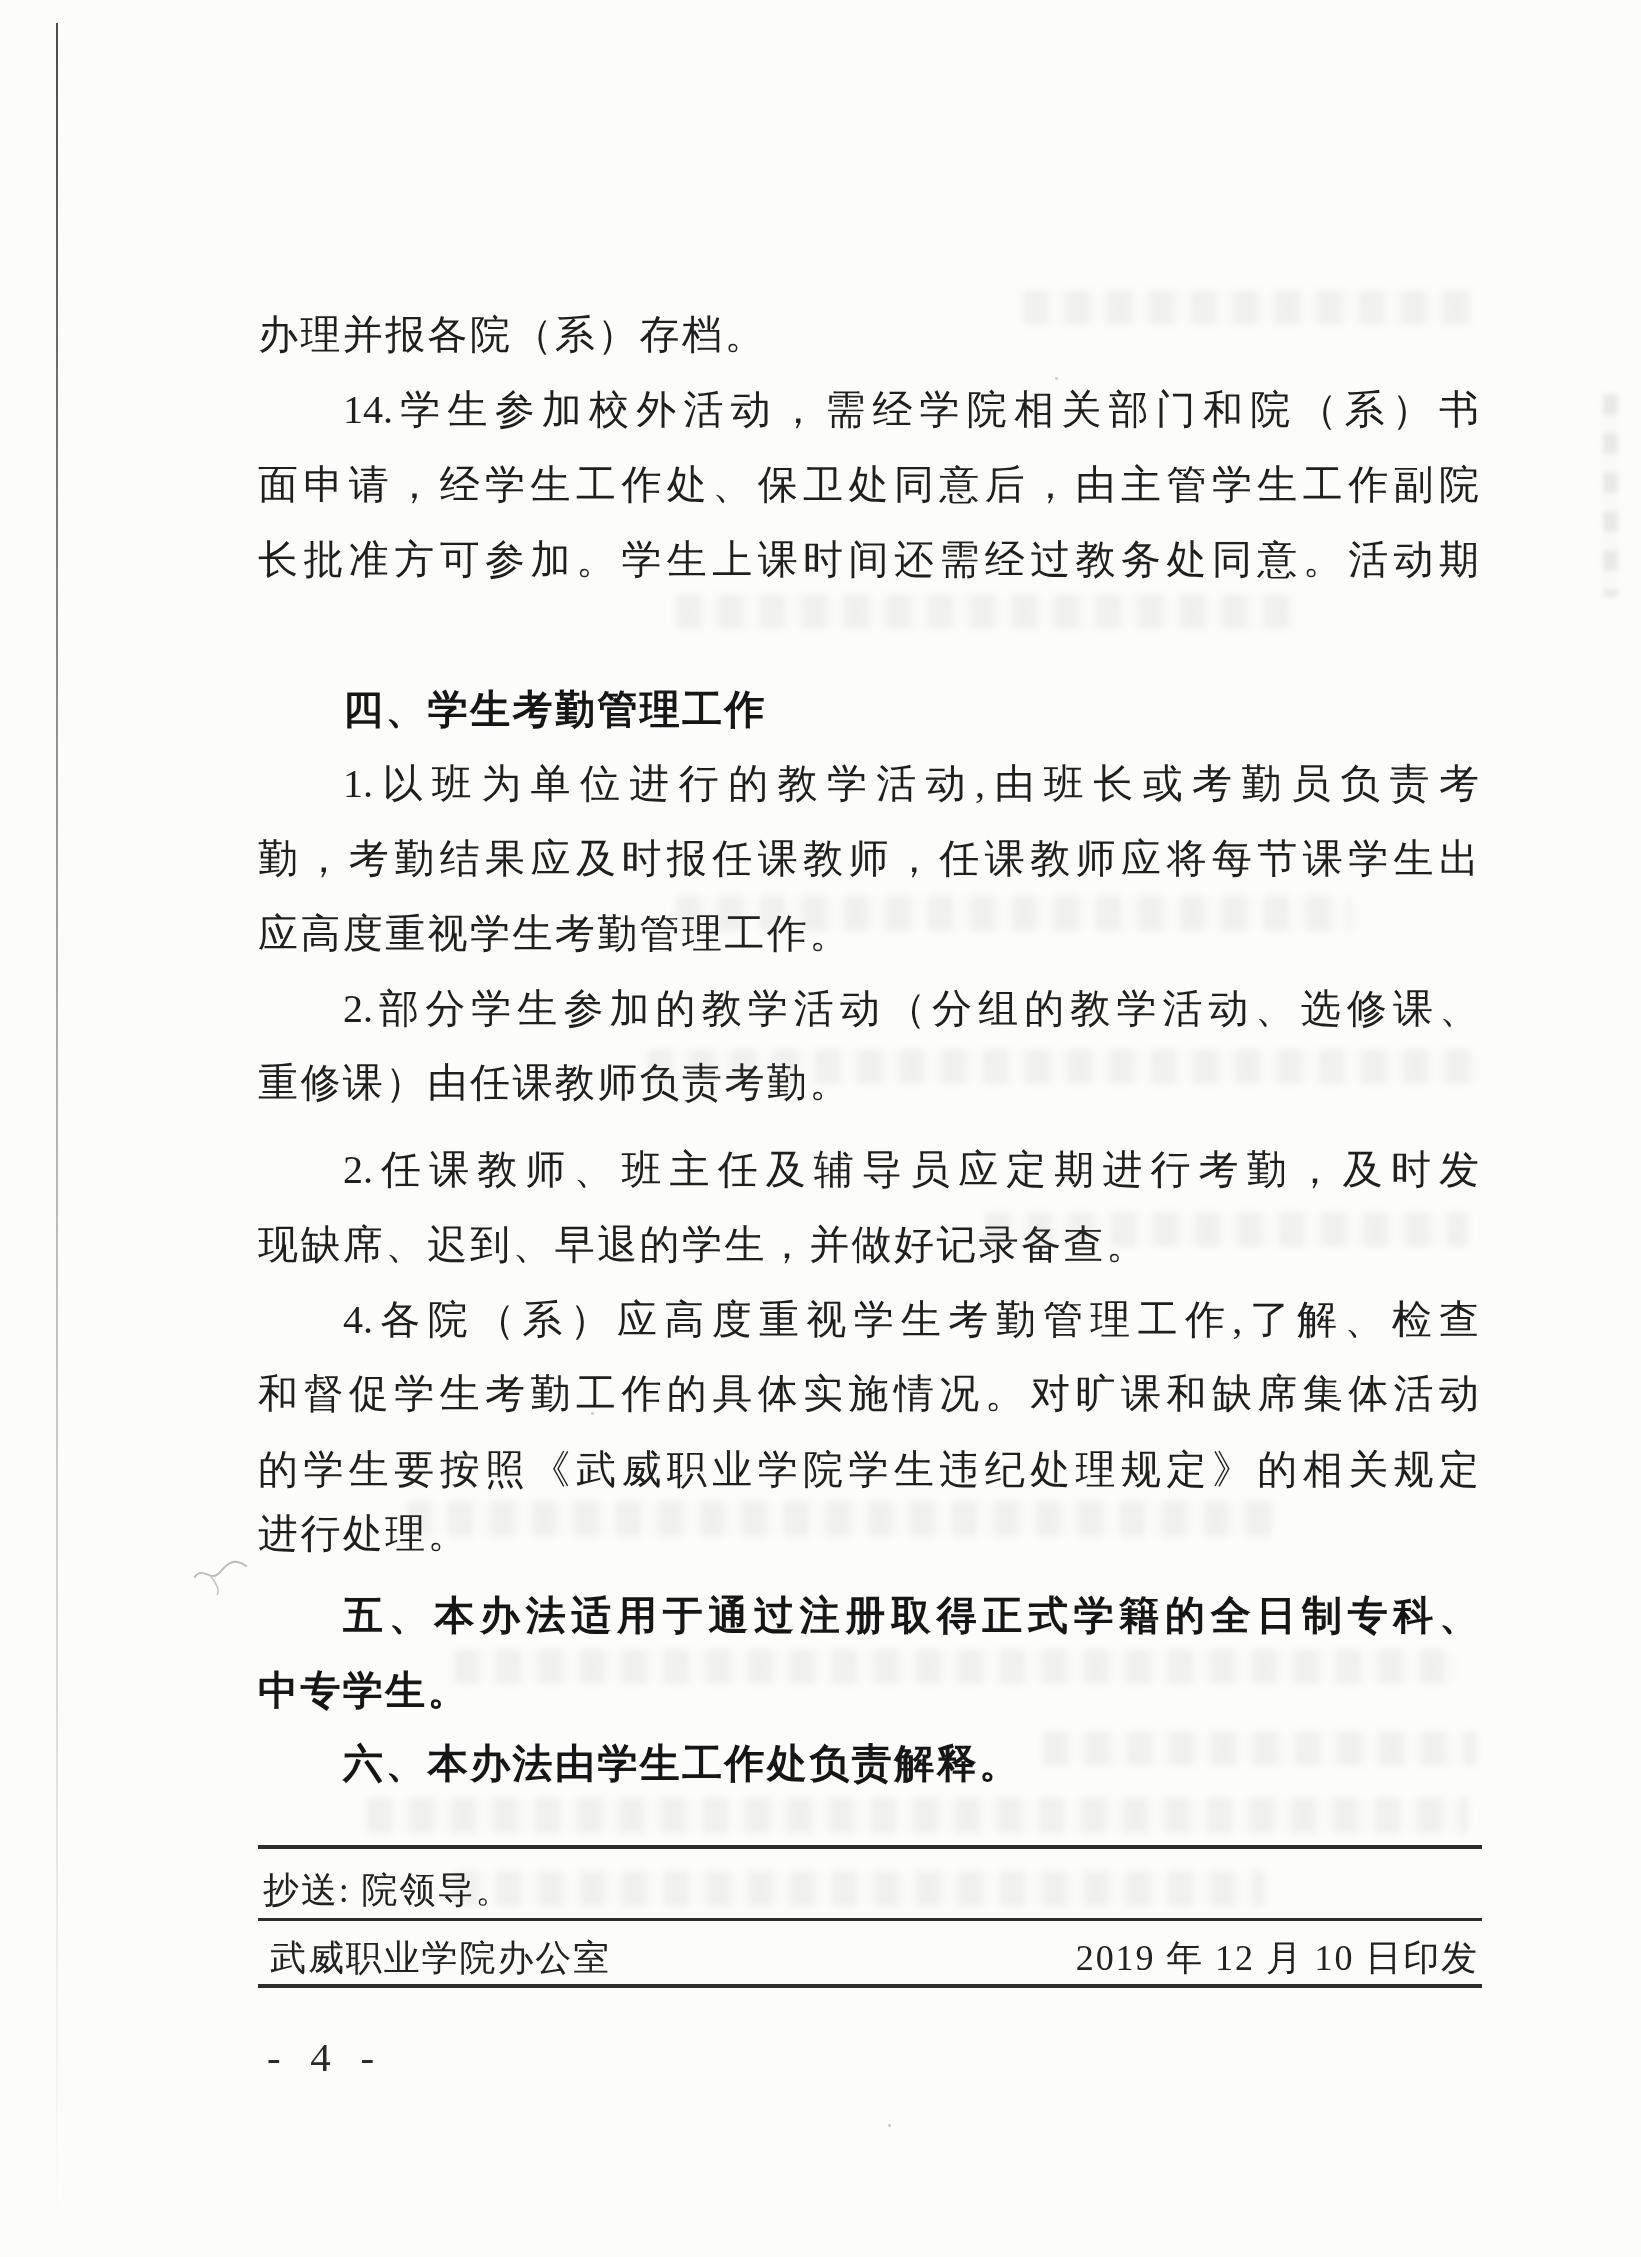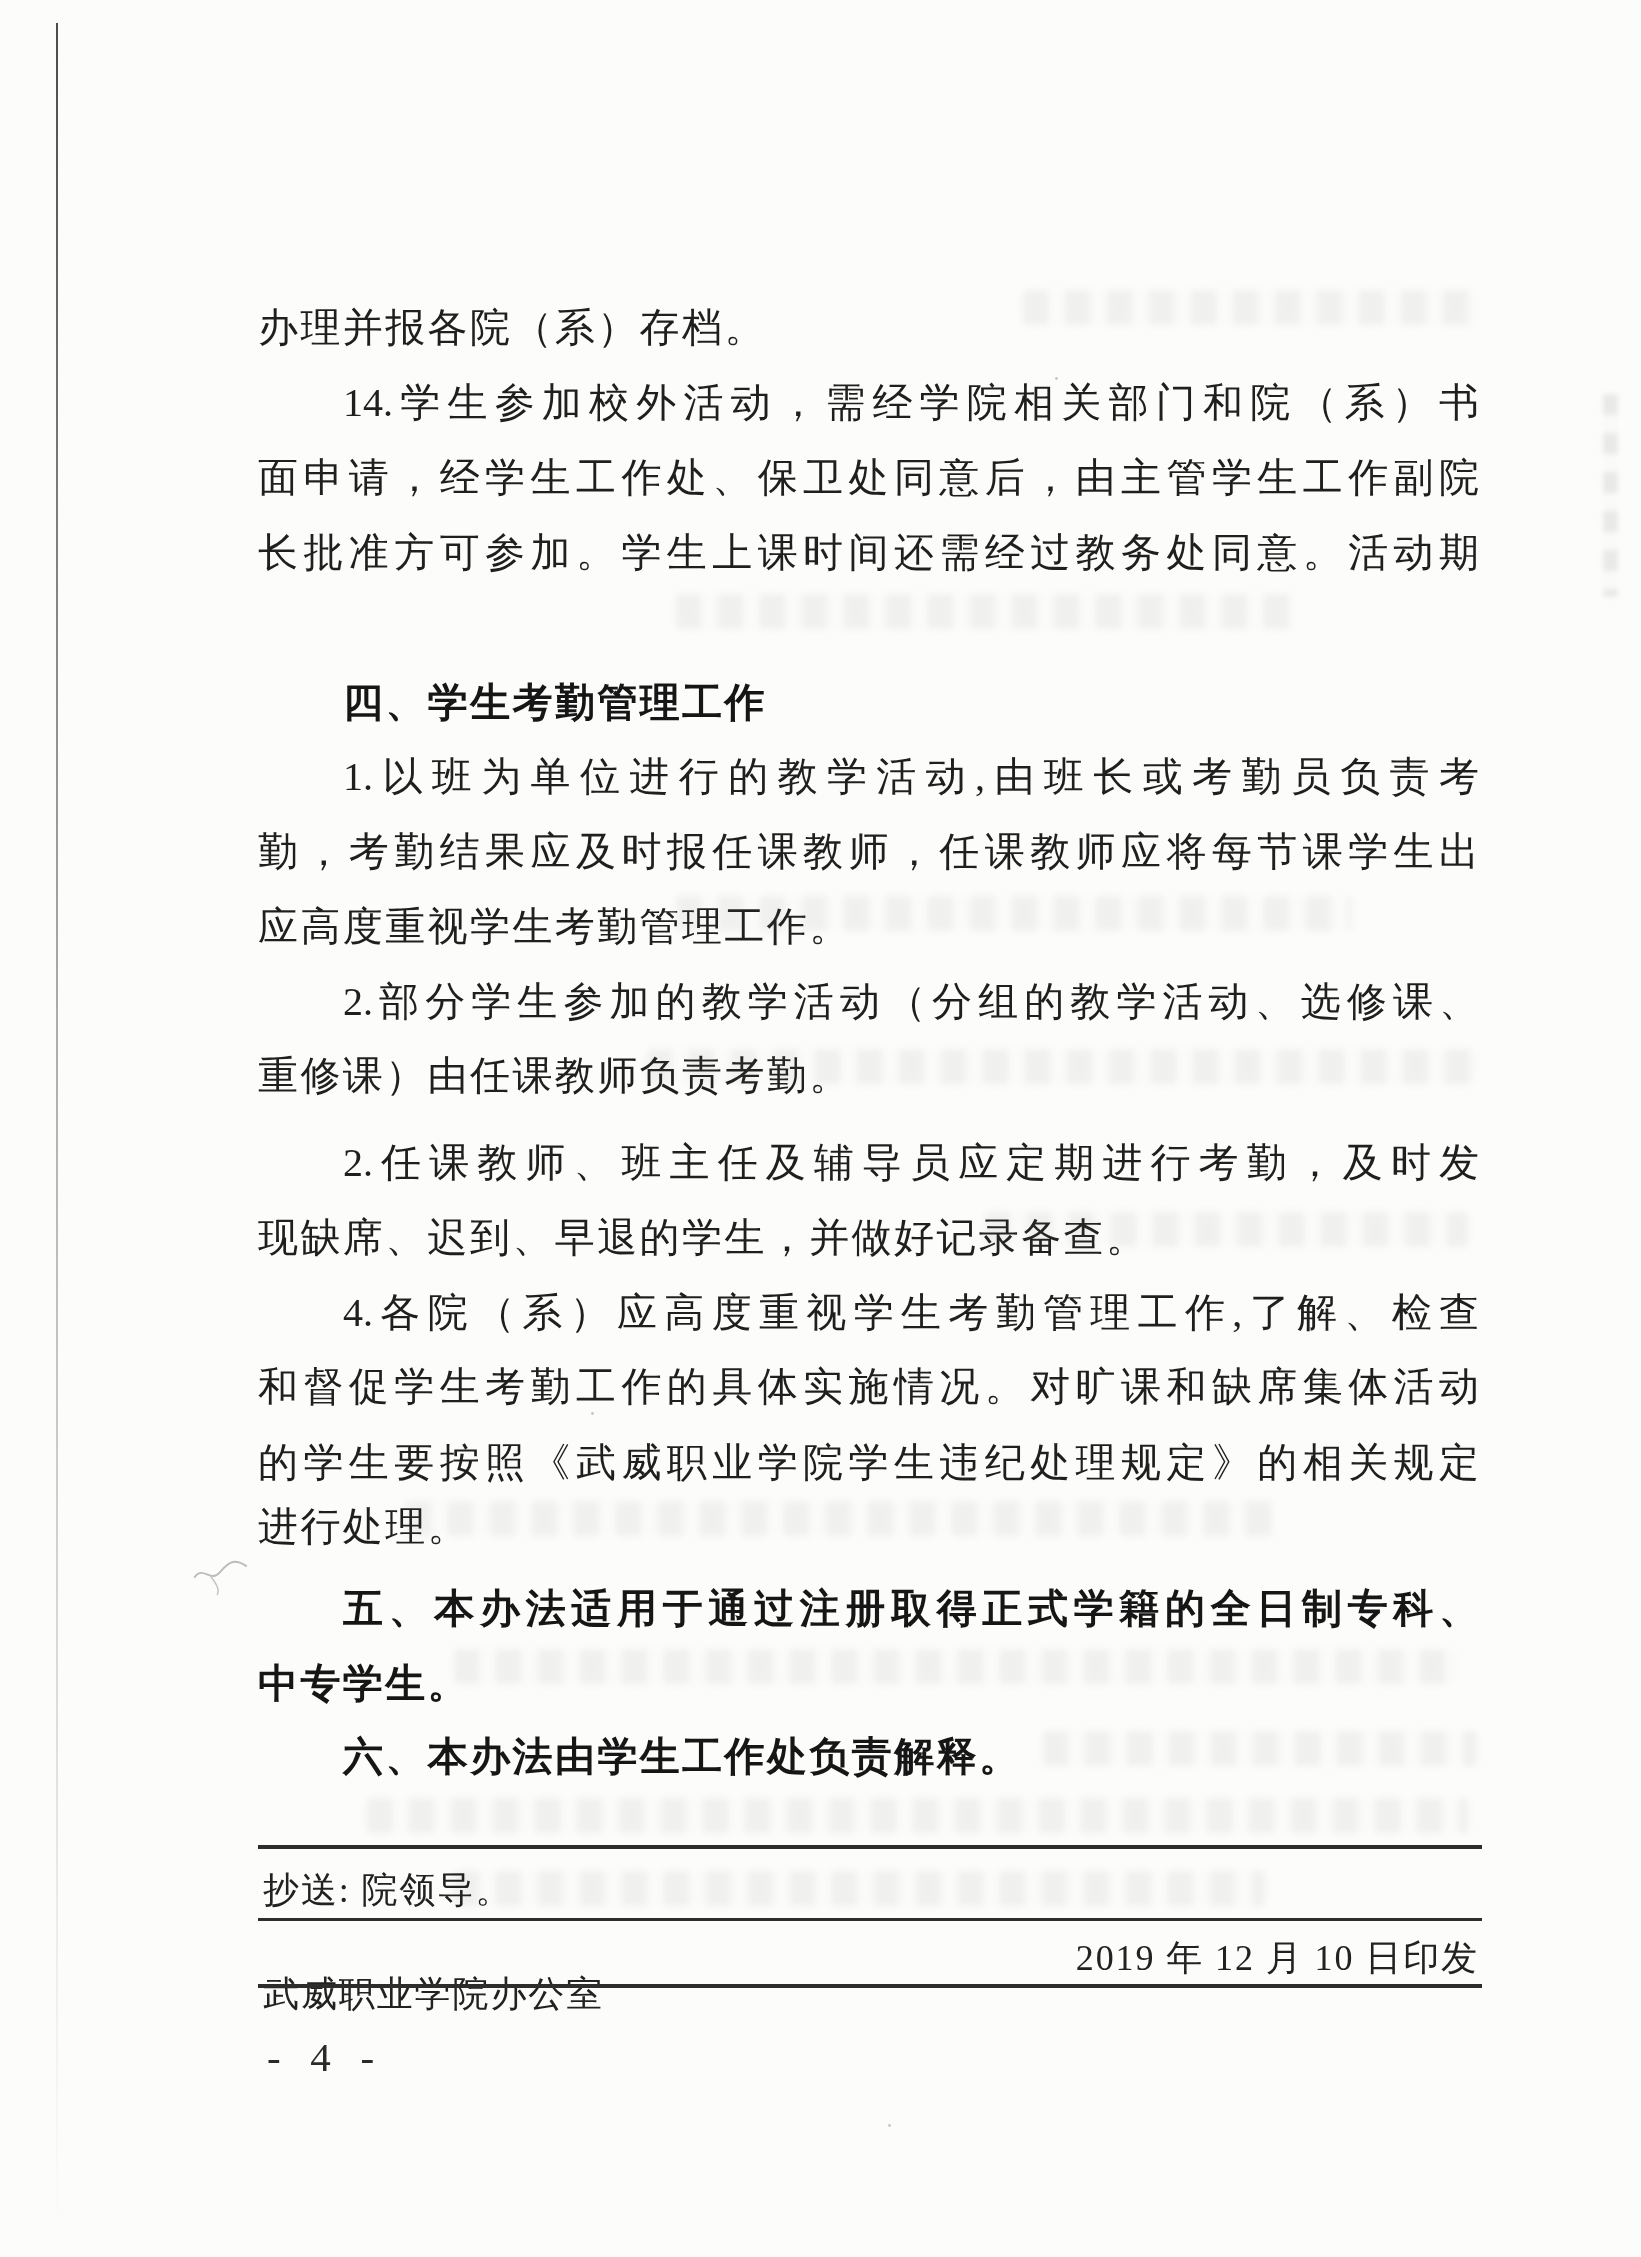--- a/index.html
+++ b/index.html
@@ -13,21 +13,21 @@
   .scanline{
     position:absolute;left:56px;top:23px;width:1.9px;height:2201px;
     background:linear-gradient(to bottom,
       rgba(45,45,45,.85) 0%,rgba(70,70,70,.7) 22%,
       rgba(105,105,105,.55) 45%,rgba(140,140,140,.4) 68%,
       rgba(185,185,185,.25) 86%,rgba(220,220,220,0) 100%);
   }
   .bl{
     position:absolute;left:258px;width:1221px;
     font-size:40px;line-height:45px;color:#1f1f1f;
-    letter-spacing:2.4px;white-space:nowrap;
+    letter-spacing:2.4px;white-space:nowrap;margin-top:7px;
   }
   .bl.j{
     white-space:normal;letter-spacing:normal;
     text-align:justify;text-align-last:justify;
   }
   .bl.ind{text-indent:85px;}
   .bl.hd{
     font-family:"Liberation Sans","DejaVu Sans",sans-serif;
     font-weight:700;color:#161616;
   }
@@ -46,21 +46,21 @@
   }
   .footer-rule{position:absolute;left:258px;width:1224px;background:#2d2d2d;}
   .rule-1{top:1845px;height:3.9px;}
   .rule-2{top:1918px;height:2.9px;}
   .rule-3{top:1984px;height:3.9px;}
   .footer-text{
     position:absolute;color:#222;font-size:36px;line-height:42px;
     letter-spacing:1.9px;white-space:nowrap;
   }
   .copyto{left:263px;top:1869px;}
-  .issuer{left:263px;top:1937px;margin-top:36px;}
+  .issuer{left:270px;top:1937px;}
   .printdate{right:162px;top:1937px;text-align:left;}
   .pagenum{
     position:absolute;left:267px;top:2033px;color:#2a2a2a;
     font-size:41px;letter-spacing:9.7px;white-space:nowrap;
   }
   .squiggle{position:absolute;left:191px;top:1551px;opacity:.65;}
   .speck{position:absolute;background:#c9c9c6;border-radius:50%;}
 </style>
 </head>
 <body>

